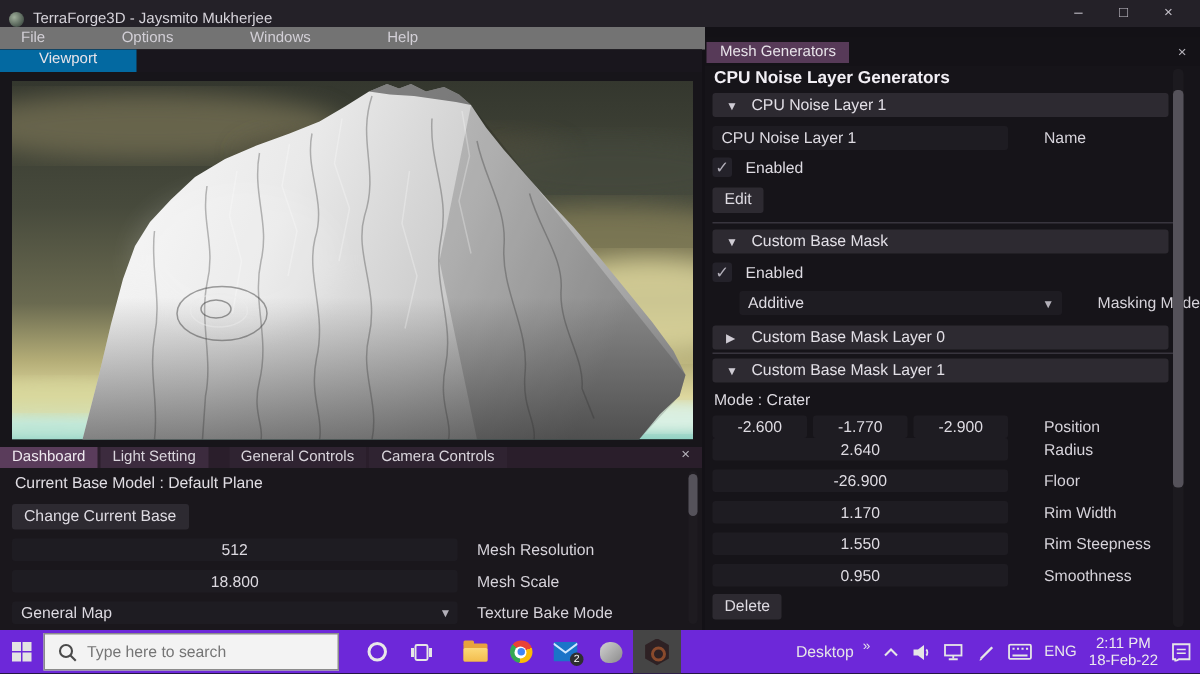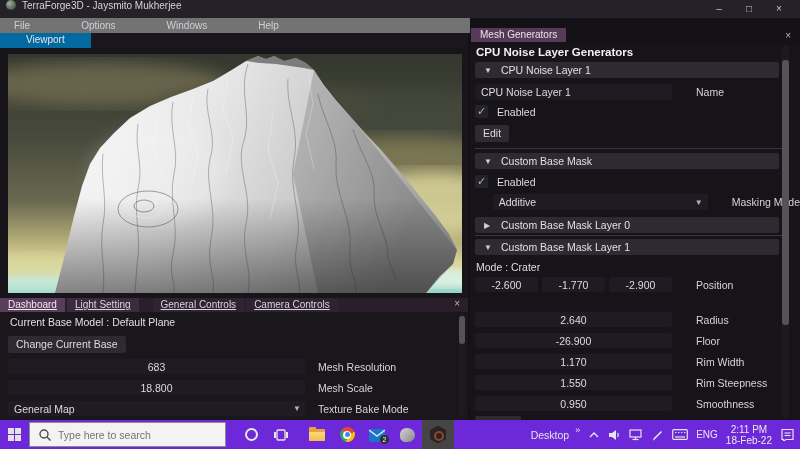--- a/index.html
+++ b/index.html
@@ -2,21 +2,21 @@
 <html><head>
 <meta charset="utf-8">
 <style>
   * { margin:0; padding:0; box-sizing:border-box; }
   html,body { width:800px; height:449px; overflow:hidden; background:#131116;
     font-family:"Liberation Sans","DejaVu Sans",sans-serif; }
   .stage { position:relative; width:800px; height:449px; background:#131116; }
 
   
   .titlebar { position:absolute; top:0; left:0; width:800px; height:18px;
-    background:#242128; display:flex; align-items:flex-start; padding:0 6px; gap:6px; }
+    background:#242128; display:flex; align-items:flex-end; padding:0 6px; gap:6px; }
   .app-ico { width:10px; height:10px; border-radius:50%;
     background:radial-gradient(circle at 35% 35%, #9fae9b, #4d5a50 70%); }
   .title-text { font-size:10px; color:#d6d3da; }
   .win-controls { margin-left:auto; display:flex; }
   .win-btn { width:30px; text-align:center; font-size:10px; color:#c4c1c9; line-height:18px; }
 
   
   .menubar { position:absolute; top:18px; left:0; width:470px; height:15px;
     background:#737373; display:flex; align-items:center; padding-left:4px;gap:31px; }
   .menu-item { font-size:10px; color:#d2cfd6; padding:0 10px; }
@@ -24,21 +24,21 @@
   
   .viewport-panel { position:absolute; top:33px; left:0; width:468px; height:265px; background:#17151a; }
   .vp-tabbar { height:15px; background:#19161d; display:flex; }
   .vp-tab { background:#0369a1; color:#e8e4ea; font-size:10px; padding:1px 26px 2px; }
   .vp-canvas { position:absolute; top:21px; left:8px; width:454px; height:239px; background:#000; }
   .vp-canvas svg { display:block; }
 
   
   .dock { position:absolute; top:298px; left:0; width:468px; height:122px; background:#1a171c; }
   .dock-tabbar { height:14px; background:#2a1e2b; display:flex; position:relative; }
-  .dock-tab { font-size:10px; color:#d9d5dc; padding:1px 8px 2px;text-decoration:underline; }
+  .dock-tab { font-size:10px; color:#d9d5dc; padding:1px 8px 2px; }
   .dock-tab.active { background:#5a3c5b; color:#efeaf0; }
   .dock-tab.t1 { background:#3c2b3e; margin-left:2px; }
   .dock-tab.t2 { background:#2f2331; margin-left:14px; }
   .dock-tab.t3 { background:#2f2331; margin-left:2px; }
   .dock-close { position:absolute; right:8px; top:0; font-size:10px; color:#b7b4bc; }
   .dock-body { padding:3px 0 0 8px; position:relative; }
   .dock-textrow { font-size:10.5px; color:#e0dde3; margin:1px 0 6px 2px; }
   .btn { display:inline-block; background:#2d2a31; color:#dedbe2; font-size:10.5px;
     padding:2px 8px 3px; border-radius:2px; }
   .dock-row { display:flex; align-items:center; margin-top:6px; font-size:10.5px; }
@@ -228,21 +228,21 @@
       <span class="dock-tab active">Dashboard</span>
       <span class="dock-tab t1">Light Setting</span>
       <span class="dock-tab t2">General Controls</span>
       <span class="dock-tab t3">Camera Controls</span>
       <span class="dock-close">×</span>
     </div>
     <div class="dock-body">
       <div class="dock-textrow">Current Base Model : Default Plane</div>
       <span class="btn">Change Current Base</span>
       <div class="dock-row">
-        <div class="dock-field">683</div>
+        <div class="dock-field">512</div>
         <span class="row-label">Mesh Resolution</span>
       </div>
       <div class="dock-row">
         <div class="dock-field">18.800</div>
         <span class="row-label">Mesh Scale</span>
       </div>
       <div class="dock-row">
         <div class="dock-combo">
           <span>General Map</span>
           <span class="combo-arrow">▼</span>
@@ -304,21 +304,21 @@
       <span class="hdr-label">Custom Base Mask Layer 0</span>
     </div>
     <div class="sep" style="margin-bottom:3px;"></div>
 
     <div class="hdr">
       <span class="arrow">▼</span>
       <span class="hdr-label">Custom Base Mask Layer 1</span>
     </div>
     <div class="mode-text">Mode : Crater</div>
 
-    <div class="r-row" style="margin-bottom:20px;">
+    <div class="r-row" style="margin-bottom:0;">
       <div class="pos-field">-2.600</div>
       <div class="pos-field">-1.770</div>
       <div class="pos-field">-2.900</div>
       <span class="r-label">Position</span>
     </div>
 
     <div class="r-row" style="margin-bottom:6px;">
       <div class="r-field num15">2.640</div>
       <span class="r-label">Radius</span>
     </div>

